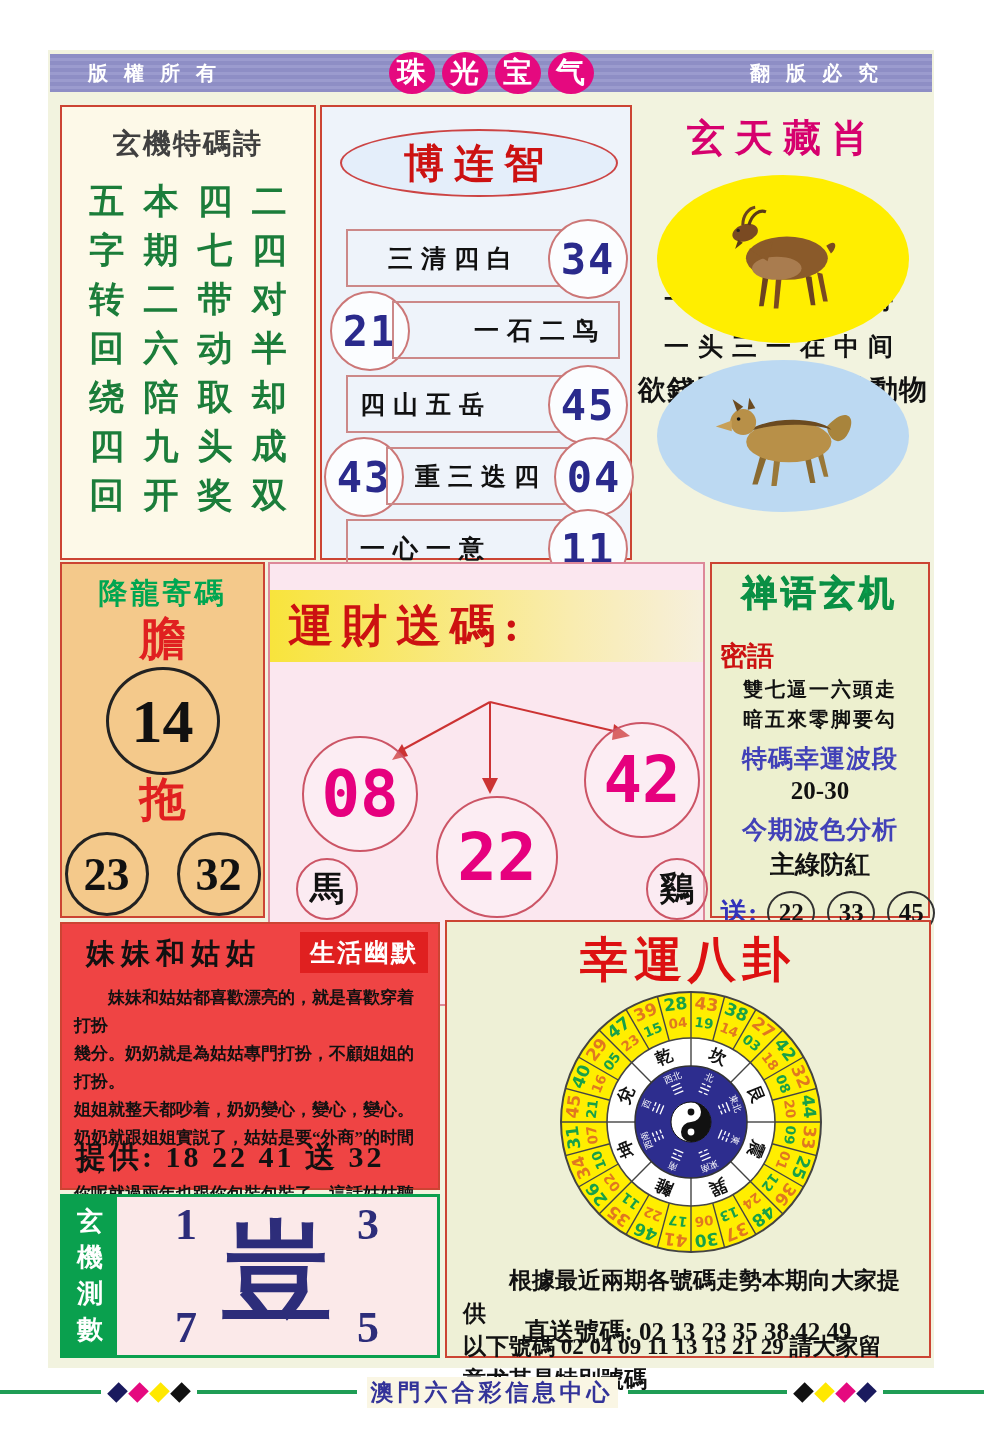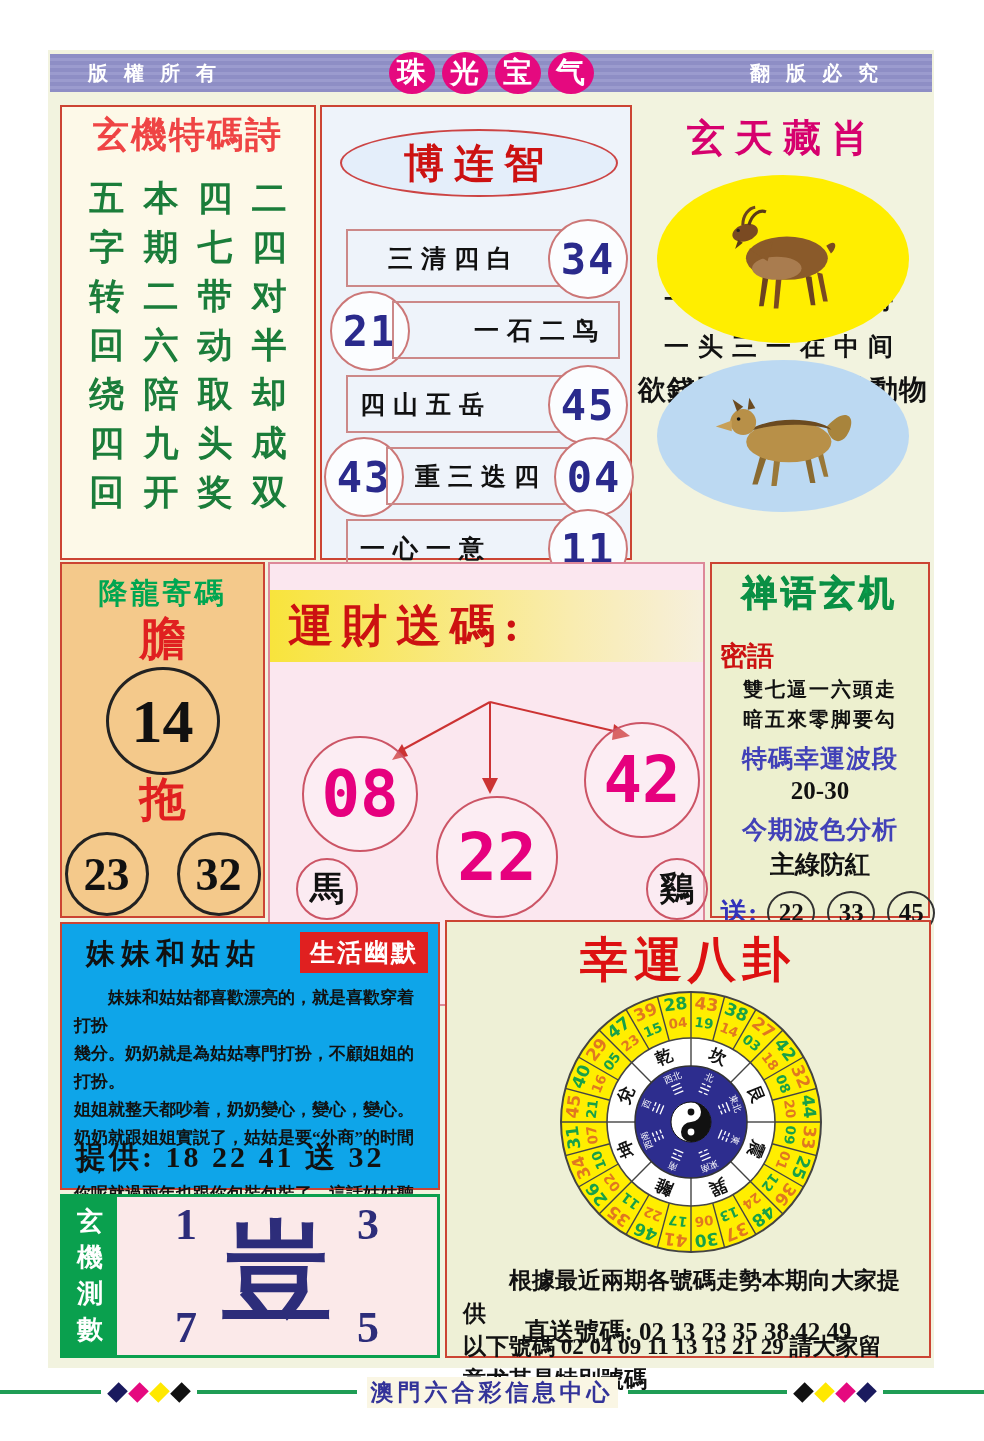--- a/index.html
+++ b/index.html
@@ -14,21 +14,21 @@
     display:flex;align-items:center;justify-content:space-between;padding:0 38px;}
   .banner-txt{color:#ffffff;font-weight:bold;font-size:20px;letter-spacing:16px;
     font-family:"Liberation Serif",serif;white-space:nowrap;}
   #banner-title{display:flex;gap:7px;}
   .title-circle{width:46px;height:42px;border-radius:50%;background:#e5097f;color:#fff;
     display:flex;align-items:center;justify-content:center;font-size:29px;font-weight:bold;
     font-family:"Liberation Serif",serif;}
 
   
   #poem-box{left:60px;top:105px;width:256px;height:455px;background:#fdf9e8;border:2px solid #cc4433;}
-  #poem-title{margin-top:4px;text-align:center;color:#ef4444;font-size:36px;font-weight:bold;
+  #poem-title{margin-top:18px;text-align:center;color:#404040;font-size:28px;font-weight:bold;
     font-family:"Liberation Serif",serif;letter-spacing:2px;}
   #poem-cols{display:flex;justify-content:space-evenly;margin-top:14px;padding:0 8px;}
   .poem-col{display:flex;flex-direction:column;align-items:center;}
   .poem-char{color:#1b7d3a;font-size:35px;font-weight:bold;line-height:49px;
     font-family:"Liberation Serif",serif;}
 
   #bl-box{left:320px;top:105px;width:312px;height:455px;background:#eef3fa;border:2px solid #cc4433;}
   #bl-ellipse{position:absolute;left:18px;top:22px;width:274px;height:64px;border:2px solid #cc4444;
     border-radius:50%;background:#e4eefa;display:flex;align-items:center;justify-content:center;}
   #bl-ellipse span{color:#cc1111;font-size:40px;font-weight:bold;font-family:"Liberation Serif",serif;
@@ -95,21 +95,21 @@
   .zen-label{color:#4141b8;font-size:25px;font-weight:bold;letter-spacing:1px;margin-top:8px;}
   .zen-strong{color:#111;font-size:25px;font-weight:bold;font-family:"Liberation Serif",serif;margin-top:2px;}
   #zen-song-row{display:flex;align-items:center;justify-content:flex-start;gap:10px;
     padding-left:8px;margin-top:10px;}
   #zen-song-label{color:#3333bb;font-size:28px;font-weight:bold;font-family:"Liberation Serif",serif;}
   .zen-song-circle{width:44px;height:40px;border:2px solid #333;border-radius:50%;display:flex;
     align-items:center;justify-content:center;color:#111;font-size:25px;font-weight:bold;
     font-family:"Liberation Serif",serif;}
 
   
-  #story-box{left:60px;top:922px;width:380px;height:268px;background:#0ea5e9;border:2px solid #cc4433;}
+  #story-box{left:60px;top:922px;width:380px;height:268px;background:#ef4444;border:2px solid #cc4433;}
   #story-title{position:absolute;left:24px;top:10px;color:#111;font-size:29px;font-weight:bold;
     font-family:"Liberation Serif",serif;letter-spacing:6px;}
   #story-badge{position:absolute;right:10px;top:8px;background:#e02020;color:#fff;font-size:25px;
     font-weight:bold;padding:4px 10px;letter-spacing:2px;font-family:"Liberation Serif",serif;}
   #story-text{position:absolute;left:12px;right:10px;top:60px;color:#111;font-size:17px;
     font-weight:bold;line-height:28px;font-family:"Liberation Serif",serif;white-space:pre-line;}
   #story-provide{position:absolute;left:14px;bottom:10px;color:#111;font-size:30px;font-weight:bold;
     font-family:"Liberation Serif",serif;letter-spacing:3px;}
 
   #mystic-box{left:60px;top:1194px;width:380px;height:164px;border:3px solid #0aa04e;background:#fbe9e9;

